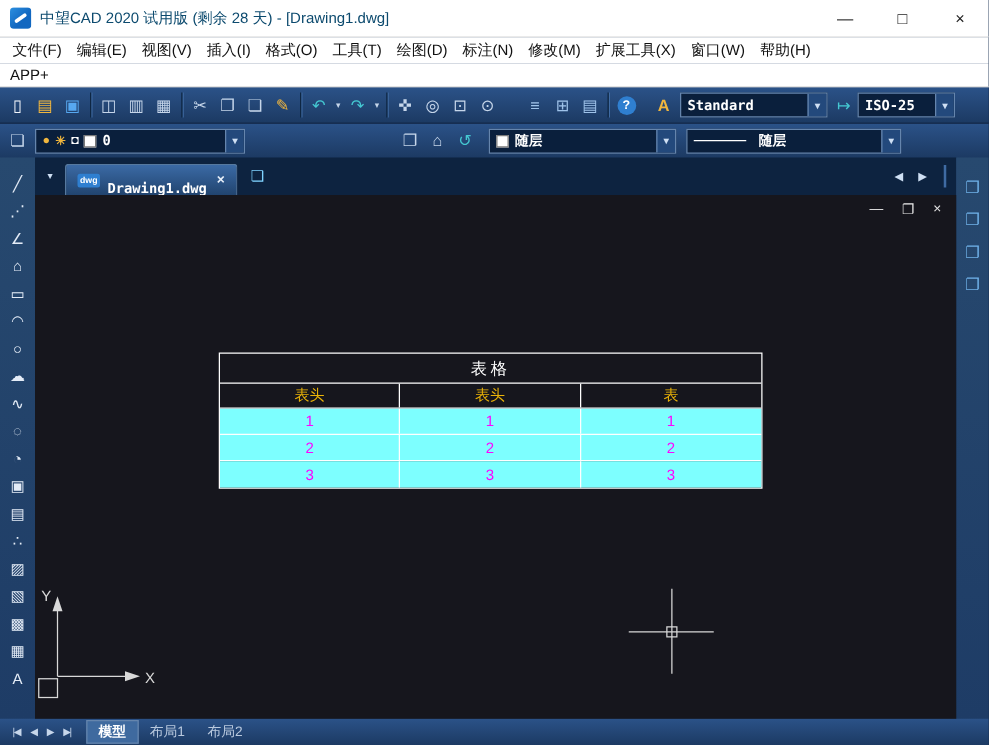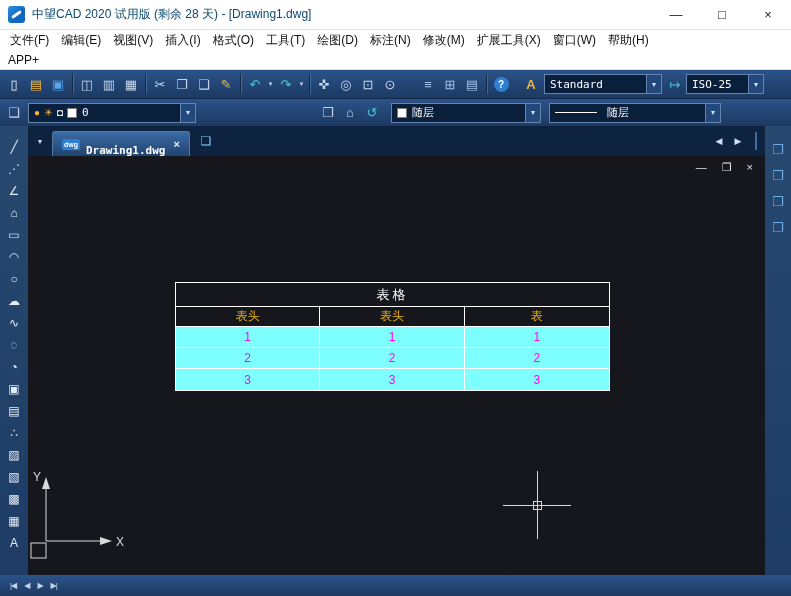--- a/index.html
+++ b/index.html
@@ -27,21 +27,21 @@
   .toolbar1 { height:28px; }
   .toolbar2 { height:28px; border-top:1px solid #13294a; }
   .tb-icon { width:22px; height:22px; display:flex; align-items:center; justify-content:center; font-size:13px; color:#c6d6ea; flex:0 0 auto; }
   .tb-sep { width:1px; height:20px; background:#0e2642; box-shadow:1px 0 0 #3f6ba3; margin:0 3px; flex:0 0 auto; }
   .sp8 { width:8px; } .sp16 { width:16px; } .sp120 { width:118px; }
   .c-yellow { color:#f0b63e; } .c-blue { color:#57a8f0; } .c-teal { color:#45c8d2; }
   .c-white { color:#f0f4fa; } .c-light { color:#9fc3ea; }
   .mini-arrow { width:9px; height:22px; display:flex; align-items:center; justify-content:center; font-size:7px; color:#c6d6ea; }
   .help-badge { width:15px; height:15px; border-radius:50%; background:#2f7fd0; color:#fff; font-size:10px; font-weight:bold; display:flex; align-items:center; justify-content:center; }
 
-  .combo { height:20px; background:#0a1f3c; border:1px solid #6585ad; display:flex; align-items:center; color:#fff; font-size:11px; padding-left:5px; flex:0 0 auto; }
+  .combo { height:20px; background:#0a1f3c; border:1px solid #6585ad; display:flex; align-items:center; color:#fff; font-size:11px; padding-left:5px; flex:0 0 auto;font-weight:bold; }
   .combo-val { font-family:"DejaVu Sans Mono", monospace; font-size:11px; white-space:nowrap; overflow:hidden; }
   .combo-arrow { margin-left:auto; width:15px; height:100%; display:flex; align-items:center; justify-content:center; background:#23497c; border-left:1px solid #6585ad; font-size:8px; color:#cfe0f4; }
   .combo.standard { width:118px; margin:0 2px; }
   .combo.dim { width:78px; }
   .combo.layer { width:168px; margin:0 3px; }
   .combo.color { width:150px; margin-right:8px; }
   .combo.ltype { width:172px; }
   .swatch { width:10px; height:10px; background:#fff; border:1px solid #7a7a7a; margin-right:5px; flex:0 0 auto; }
   .state-ic { font-size:10px; margin-right:4px; }
   .lt-line { width:42px; height:1px; background:#fff; margin-right:10px; flex:0 0 auto; }
@@ -313,15 +313,21 @@
         <span class="dock-icon">❐</span>
         <span class="dock-icon">❐</span>
       </div>
   </div>
 
   <div class="statusbar">
     <span class="nav-btn">|◀</span>
     <span class="nav-btn">◀</span>
     <span class="nav-btn">▶</span>
     <span class="nav-btn">▶|</span>
+    <div class="sheet-tabs">
+
+    <span class="sheet-tab active">模型</span>
+        <span class="sheet-tab">布局1</span>
+        <span class="sheet-tab">布局2</span>
+      </div>
   </div>
 
 </div>
 
 </body></html>

